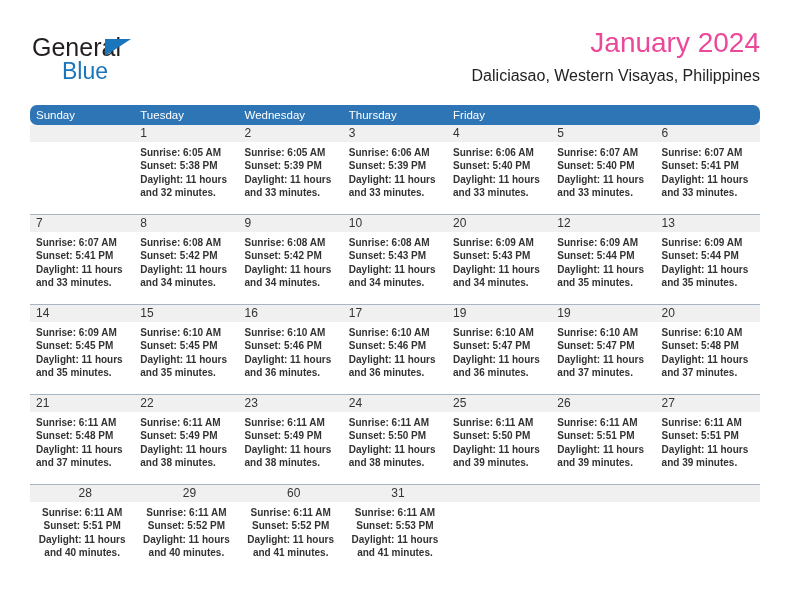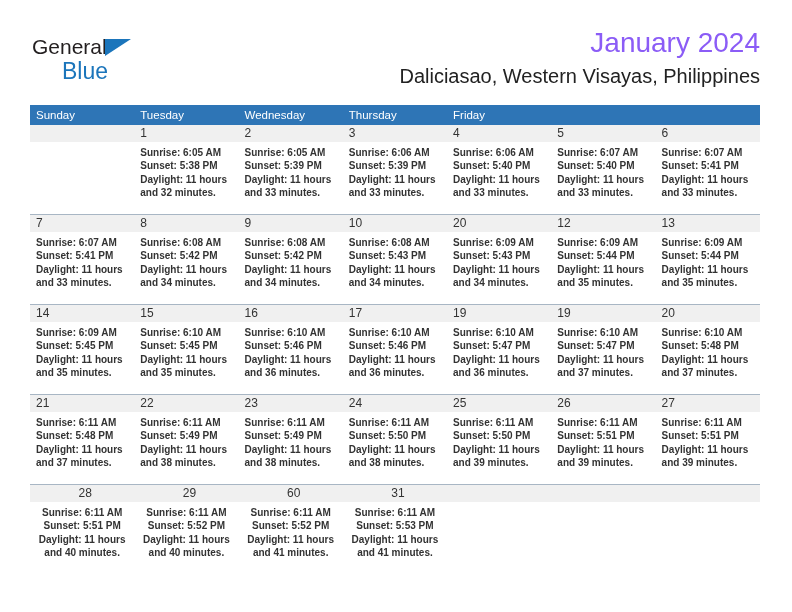--- a/index.html
+++ b/index.html
@@ -35,21 +35,21 @@
     position: absolute;
     left: 2px;
     top: 8px;
     width: 180px;
     height: 58px;
   }
   .logo-general {
     position: absolute;
     left: 0;
     top: 0;
-    font-size: 21px;
+    font-size: 25px;
     letter-spacing: 0px;
     color: #231f20;
     font-family: "Liberation Sans", sans-serif;
     line-height: 26px;
   }
   .logo-tri {
     position: absolute;
     left: 73px;
     top: 5px;
     width: 0;
@@ -68,45 +68,46 @@
   }
 
   .title-block {
     position: absolute;
     right: 0px;
     top: 0px;
     text-align: right;
   }
   .cal-title {
     font-size: 28px;
-    color: #8b5cf6;
+    color: #ec4899;
     line-height: 34px;
     white-space: nowrap;
     text-align: right;
   }
   .cal-subtitle {
     margin-top: 7px;
-    font-size: 20px;
+    font-size: 16px;
     color: #222222;
     line-height: 18px;
     white-space: nowrap;
   }
 
   
   .calendar {
     position: absolute;
     left: 30px;
     top: 105px;
     width: 730px;
   }
 
   .dow-row {
     display: flex;
     background: #2e75b6;
     height: 20px;
+    border-radius: 7px;
   }
   .dow {
     flex: 0 0 104.28px;
     width: 104.28px;
     box-sizing: border-box;
     padding-left: 6px;
     color: #ffffff;
     font-size: 11.5px;
     line-height: 20px;
     white-space: nowrap;

